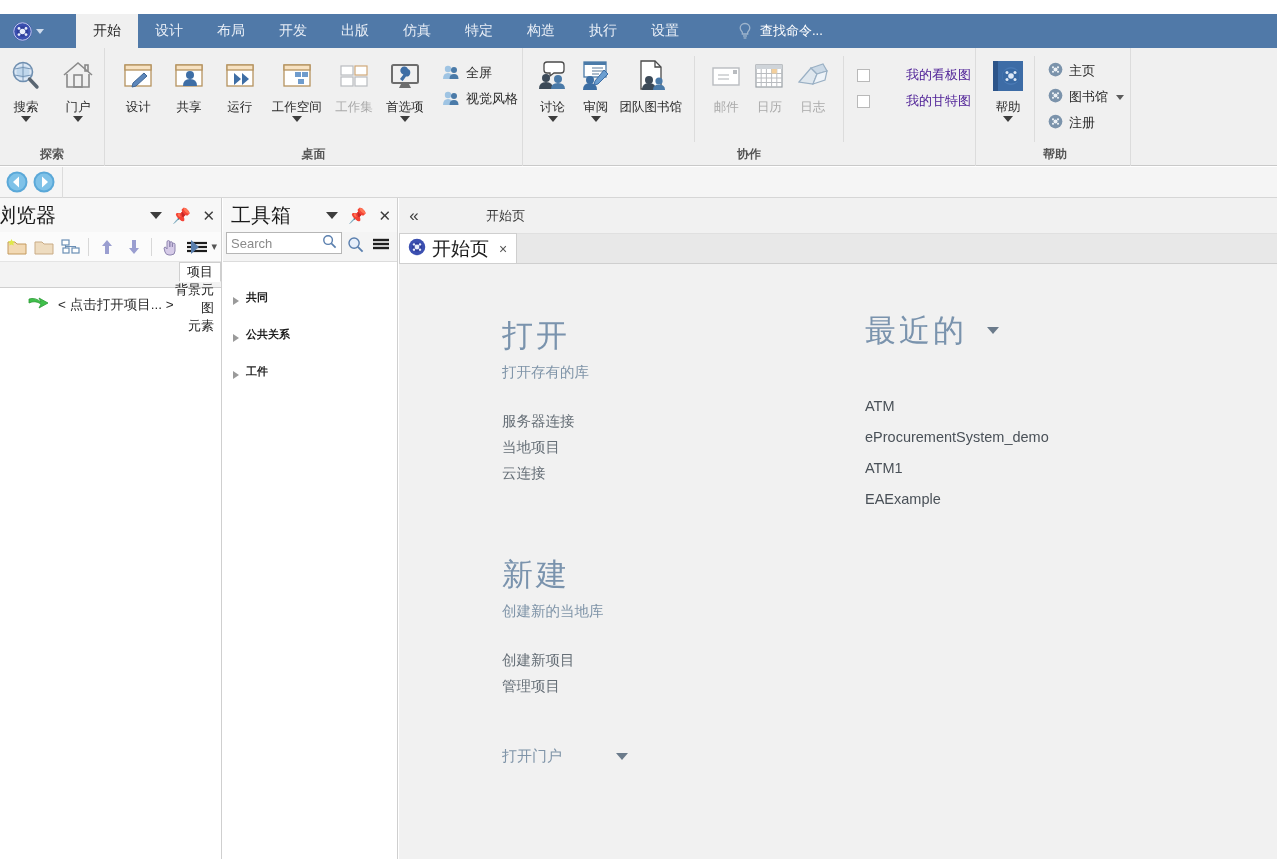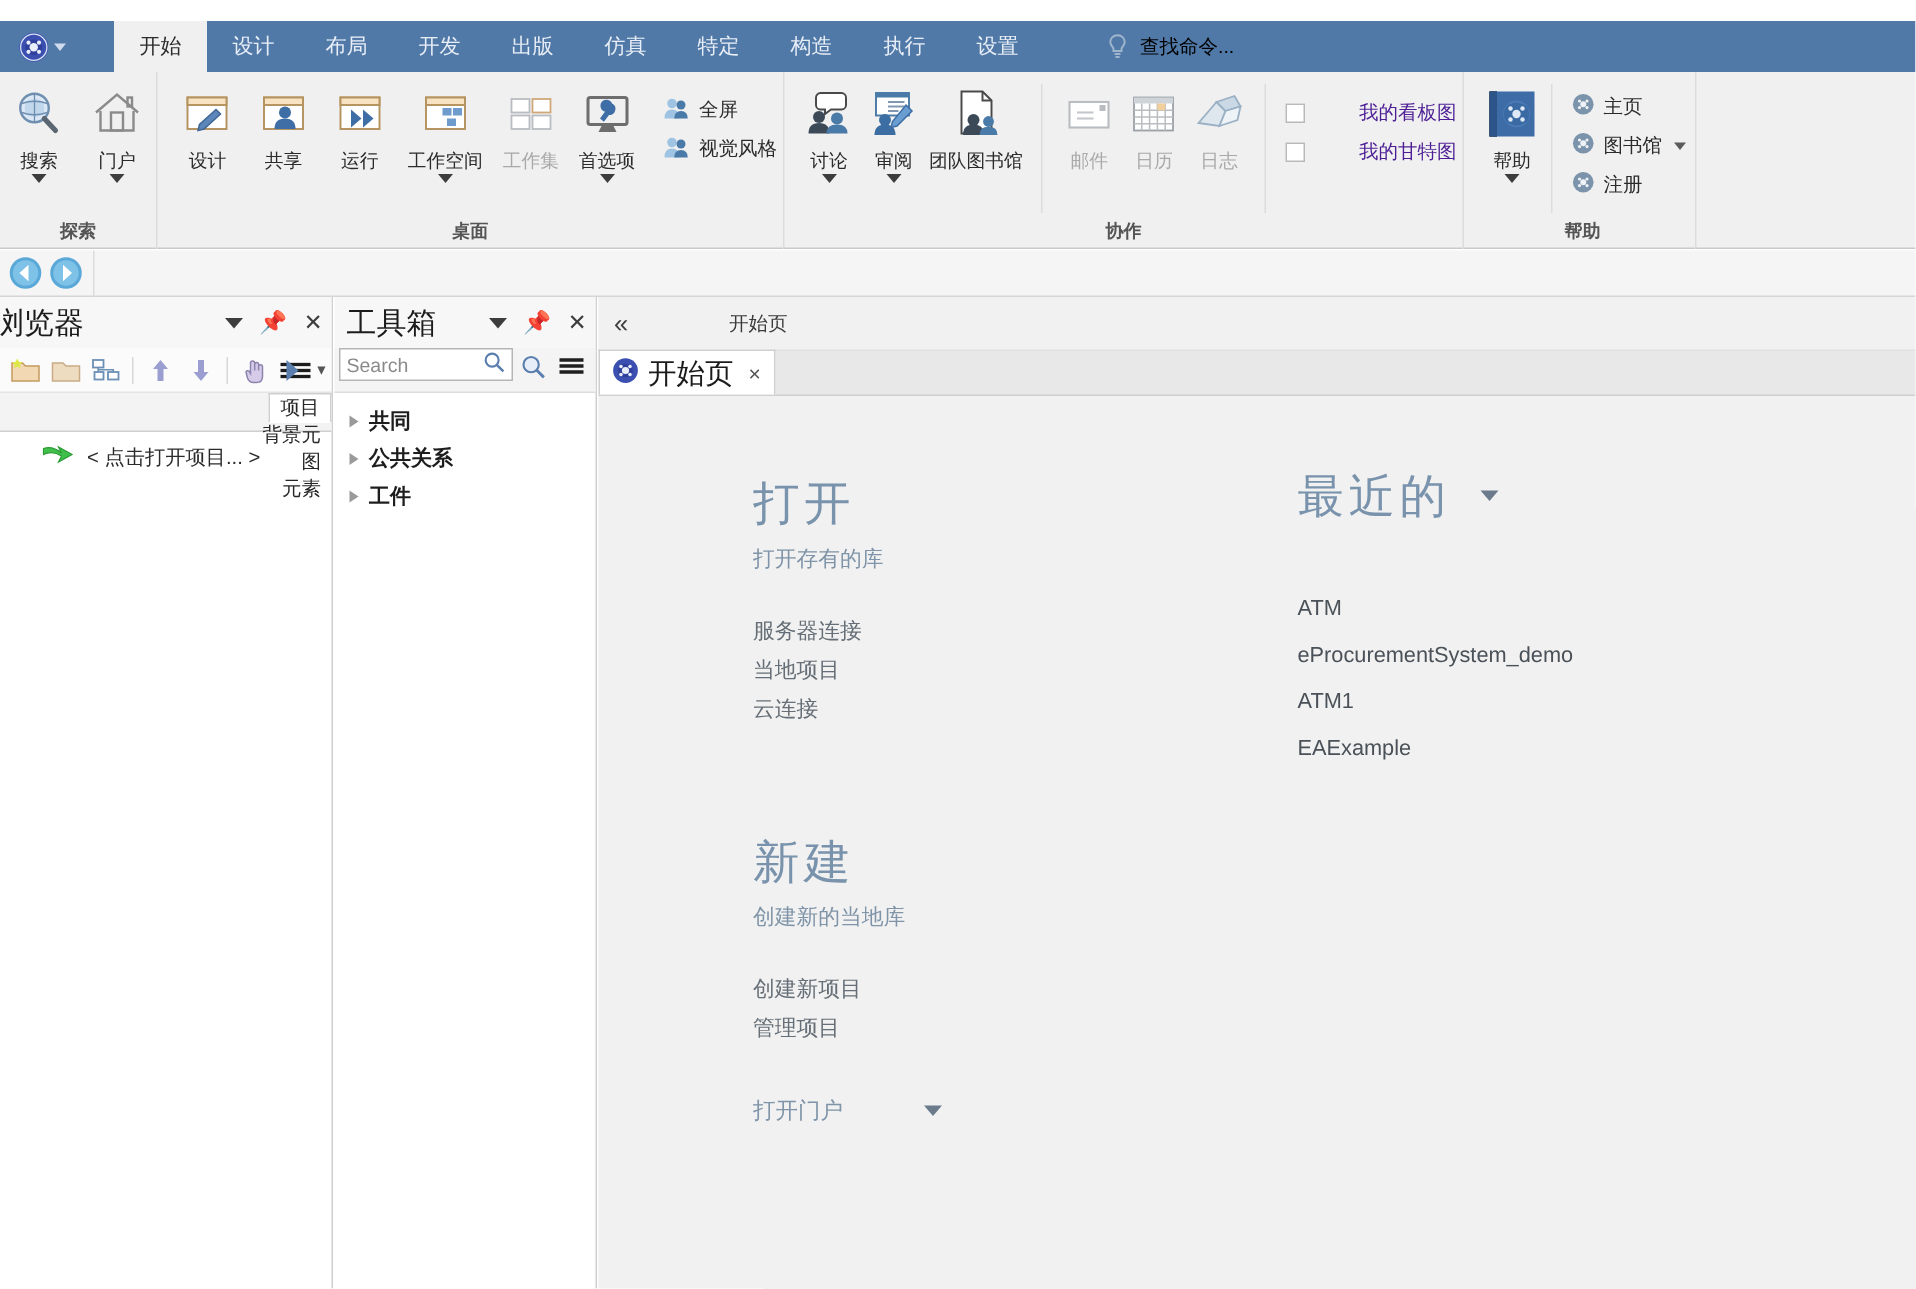--- a/index.html
+++ b/index.html
@@ -53,21 +53,21 @@
     display: flex; align-items: center; justify-content: center;
     color: #e8eef6; font-size: 14px; cursor: default;
     white-space: nowrap;
   }
   .tab.active { background: #f0f0f0; color: #2b2b2b; }
   .search-cmd {
     position: absolute; left: 738px; top: 0; height: 34px;
     display: flex; align-items: center; gap: 8px;
   }
   .bulb-icon { width: 14px; height: 18px; position: relative; display:block; }
-  .search-cmd-text { color: #000000; font-size: 13px; }
+  .search-cmd-text { color: #ffffff; font-size: 13px; }
 
   
   .ribbon {
     position: absolute; left: 0; top: 48px; width: 1277px; height: 118px;
     background: #f0f0f0;
     border-bottom: 1px solid #c9c9c9;
   }
   .rgroup {
     position: absolute; top: 0; height: 118px;
     border-right: 1px solid #dcdcdc;
@@ -191,22 +191,22 @@
     height: 30px; display: flex; gap: 0;
     padding: 0 3px; background: #f4f4f4; border-bottom: 1px solid #dcdcdc;
   }
   .tbx-input {
     flex: 1; height: 22px; border: 1px solid #b6b6b6; background: #fff;
     display: flex; align-items: center; padding: 0 4px;
   }
   .tbx-input-text { flex: 1; font-size: 13px; color: #8a8a8a; }
   .tbx-list { padding-top: 6px; }
   .tbx-item {
-    height: 25px; display: flex; align-items: center; gap: 7px;
-    padding-left: 10px; font-size: 14px; color: #1d1d1d; font-weight: bold;
+    height: 25px; display: flex; align-items: flex-end; gap: 7px;
+    padding-left: 10px; font-size: 11px; color: #1d1d1d; font-weight: bold; margin-top: 12px;
   }
   .tri {
     width: 0; height: 0;
     border-top: 4.5px solid transparent;
     border-bottom: 4.5px solid transparent;
     border-left: 6px solid #9a9a9a;
   }
 
   
   .main {
@@ -783,21 +783,21 @@
           </div>
       </div>
 
       <div class="sp-col" style="left:103px; top:294px; width:320px;">
         <div class="sp-head">新建</div>
         <div class="sp-sub">创建新的当地库</div>
         <div class="sp-links" id="create-links">
             <div class="sp-link">创建新项目</div>
             <div class="sp-link">管理项目</div>
           </div>
-        <div class="sp-portal" style="margin-top:32px;">
+        <div class="sp-portal" style="margin-top:48px;">
           <span class="sp-portal-text">打开门户</span>
           <span class="sp-caret"></span>
         </div>
       </div>
 
       <div class="sp-col" style="left:466px; top:50px; width:340px;">
         <div class="recent-head">
           <span class="sp-head">最近的</span>
           <span class="sp-caret"></span>
         </div>

